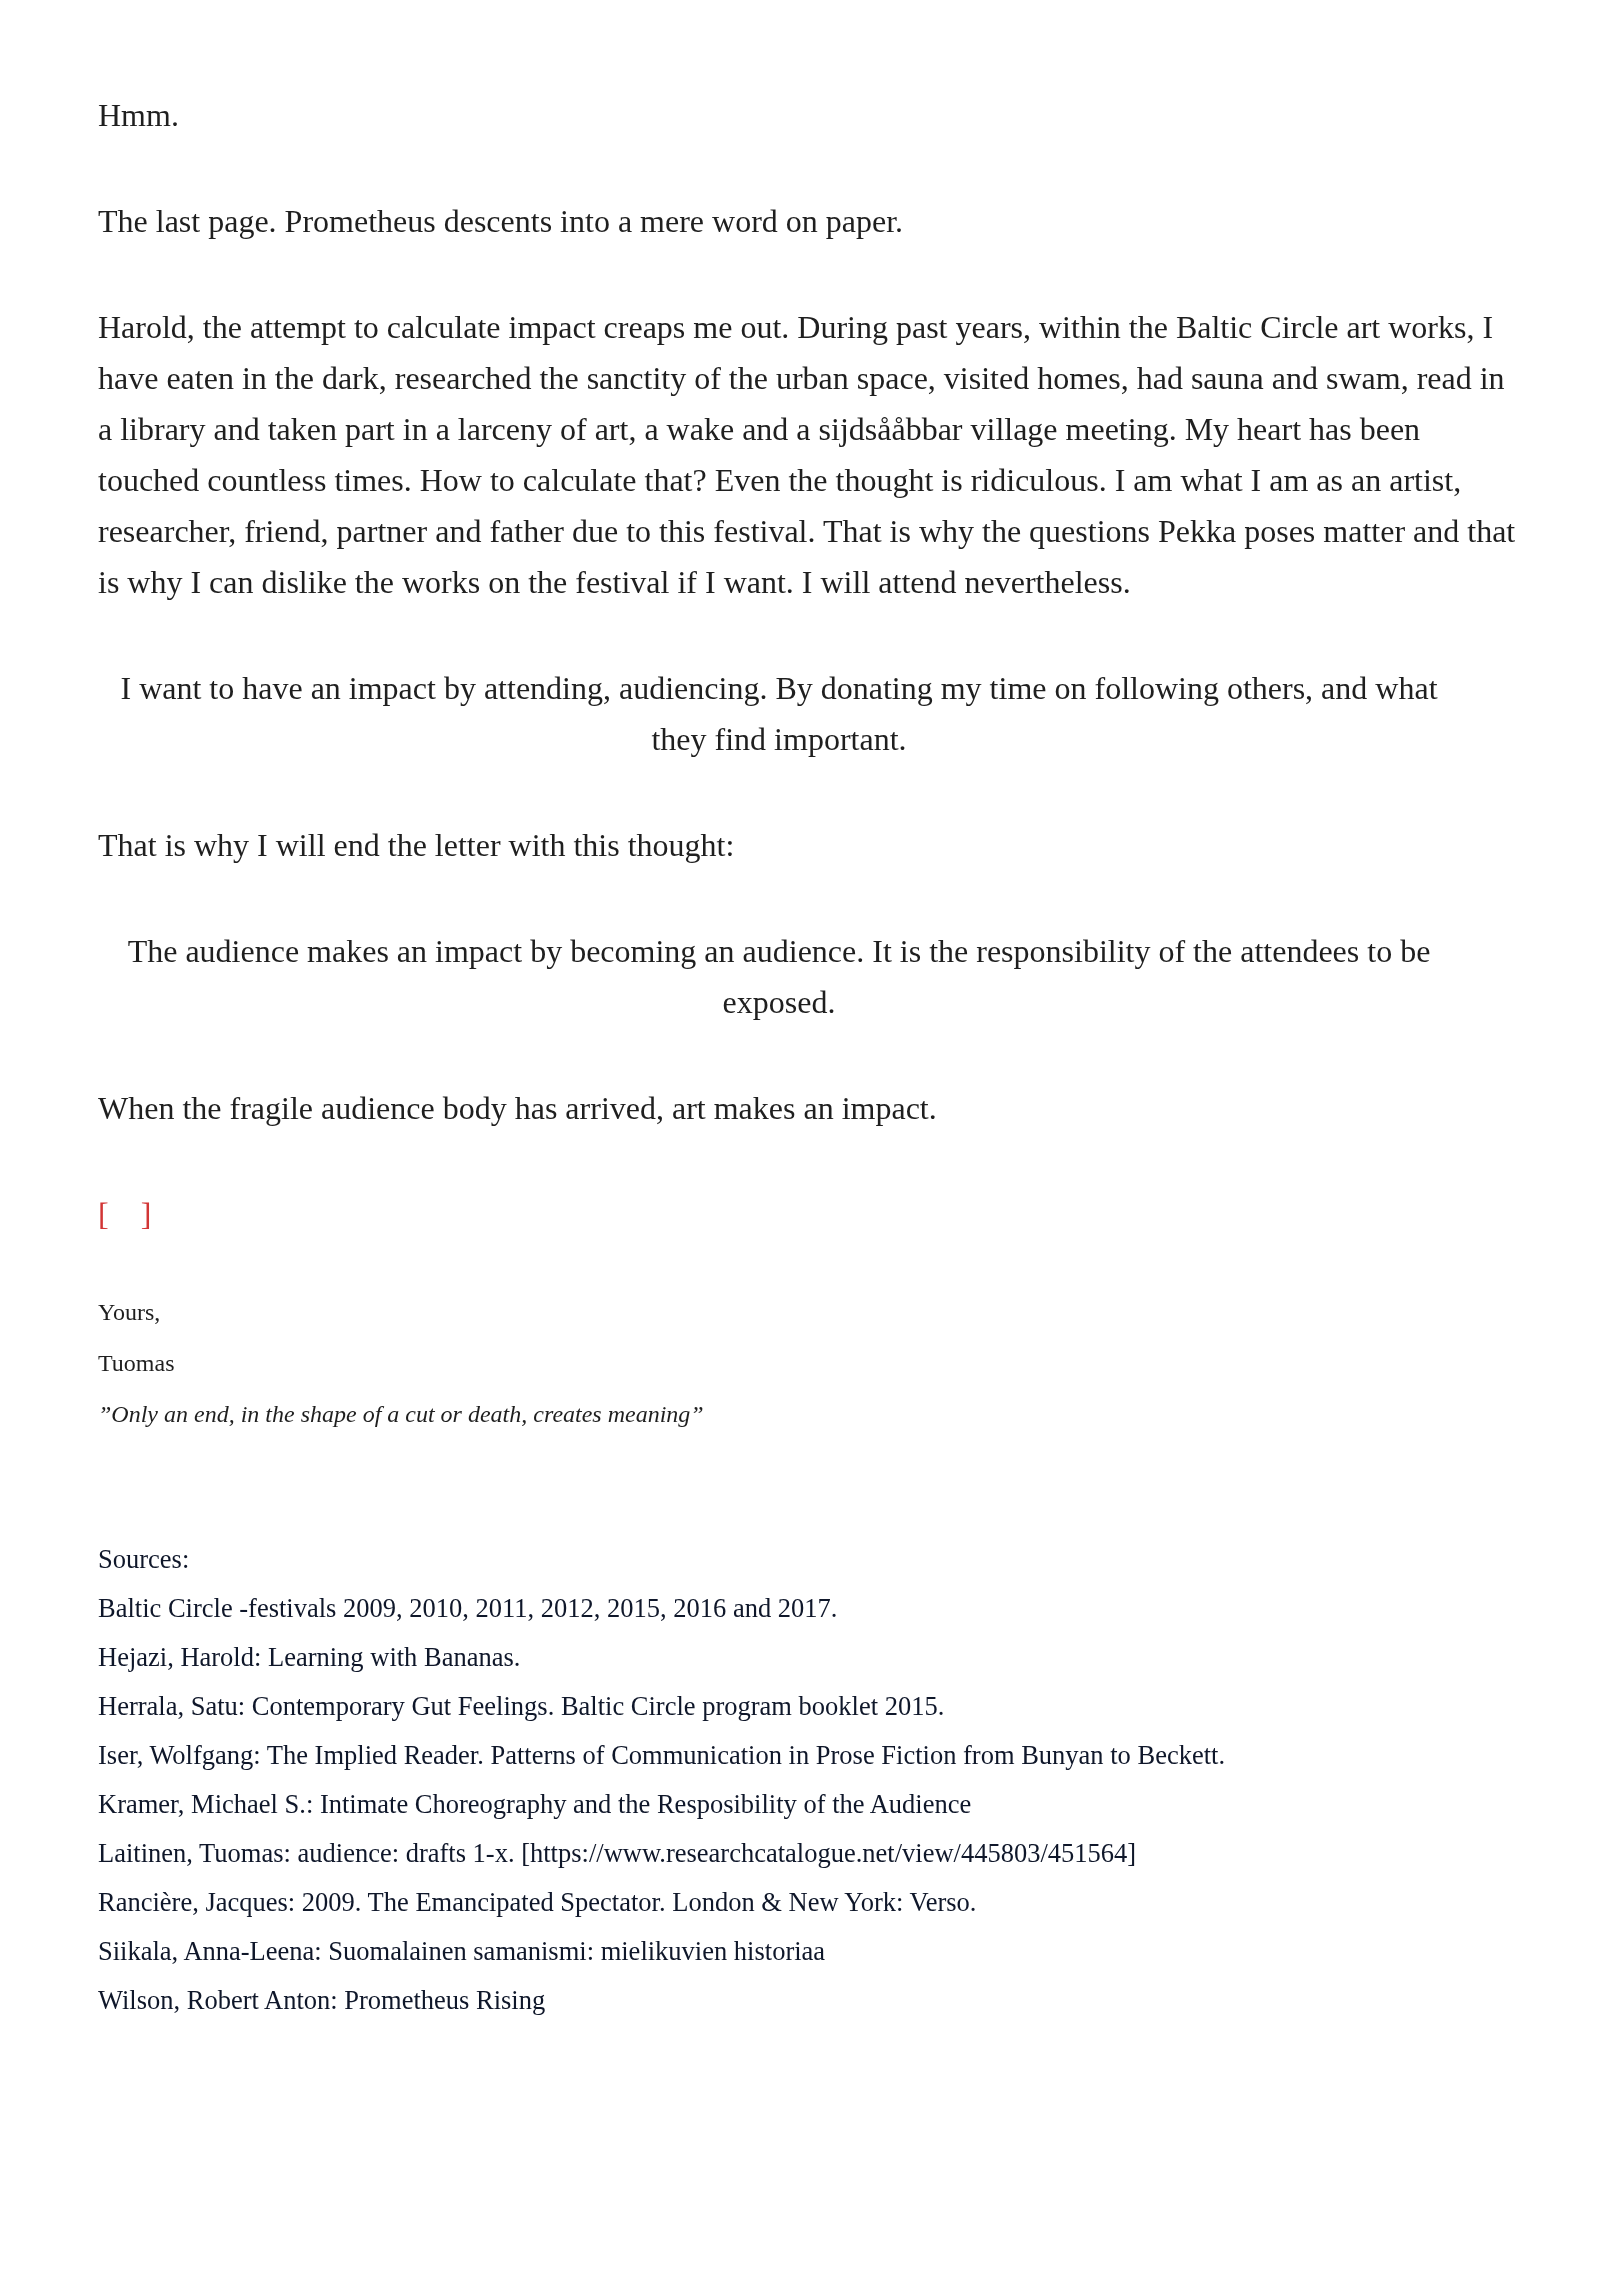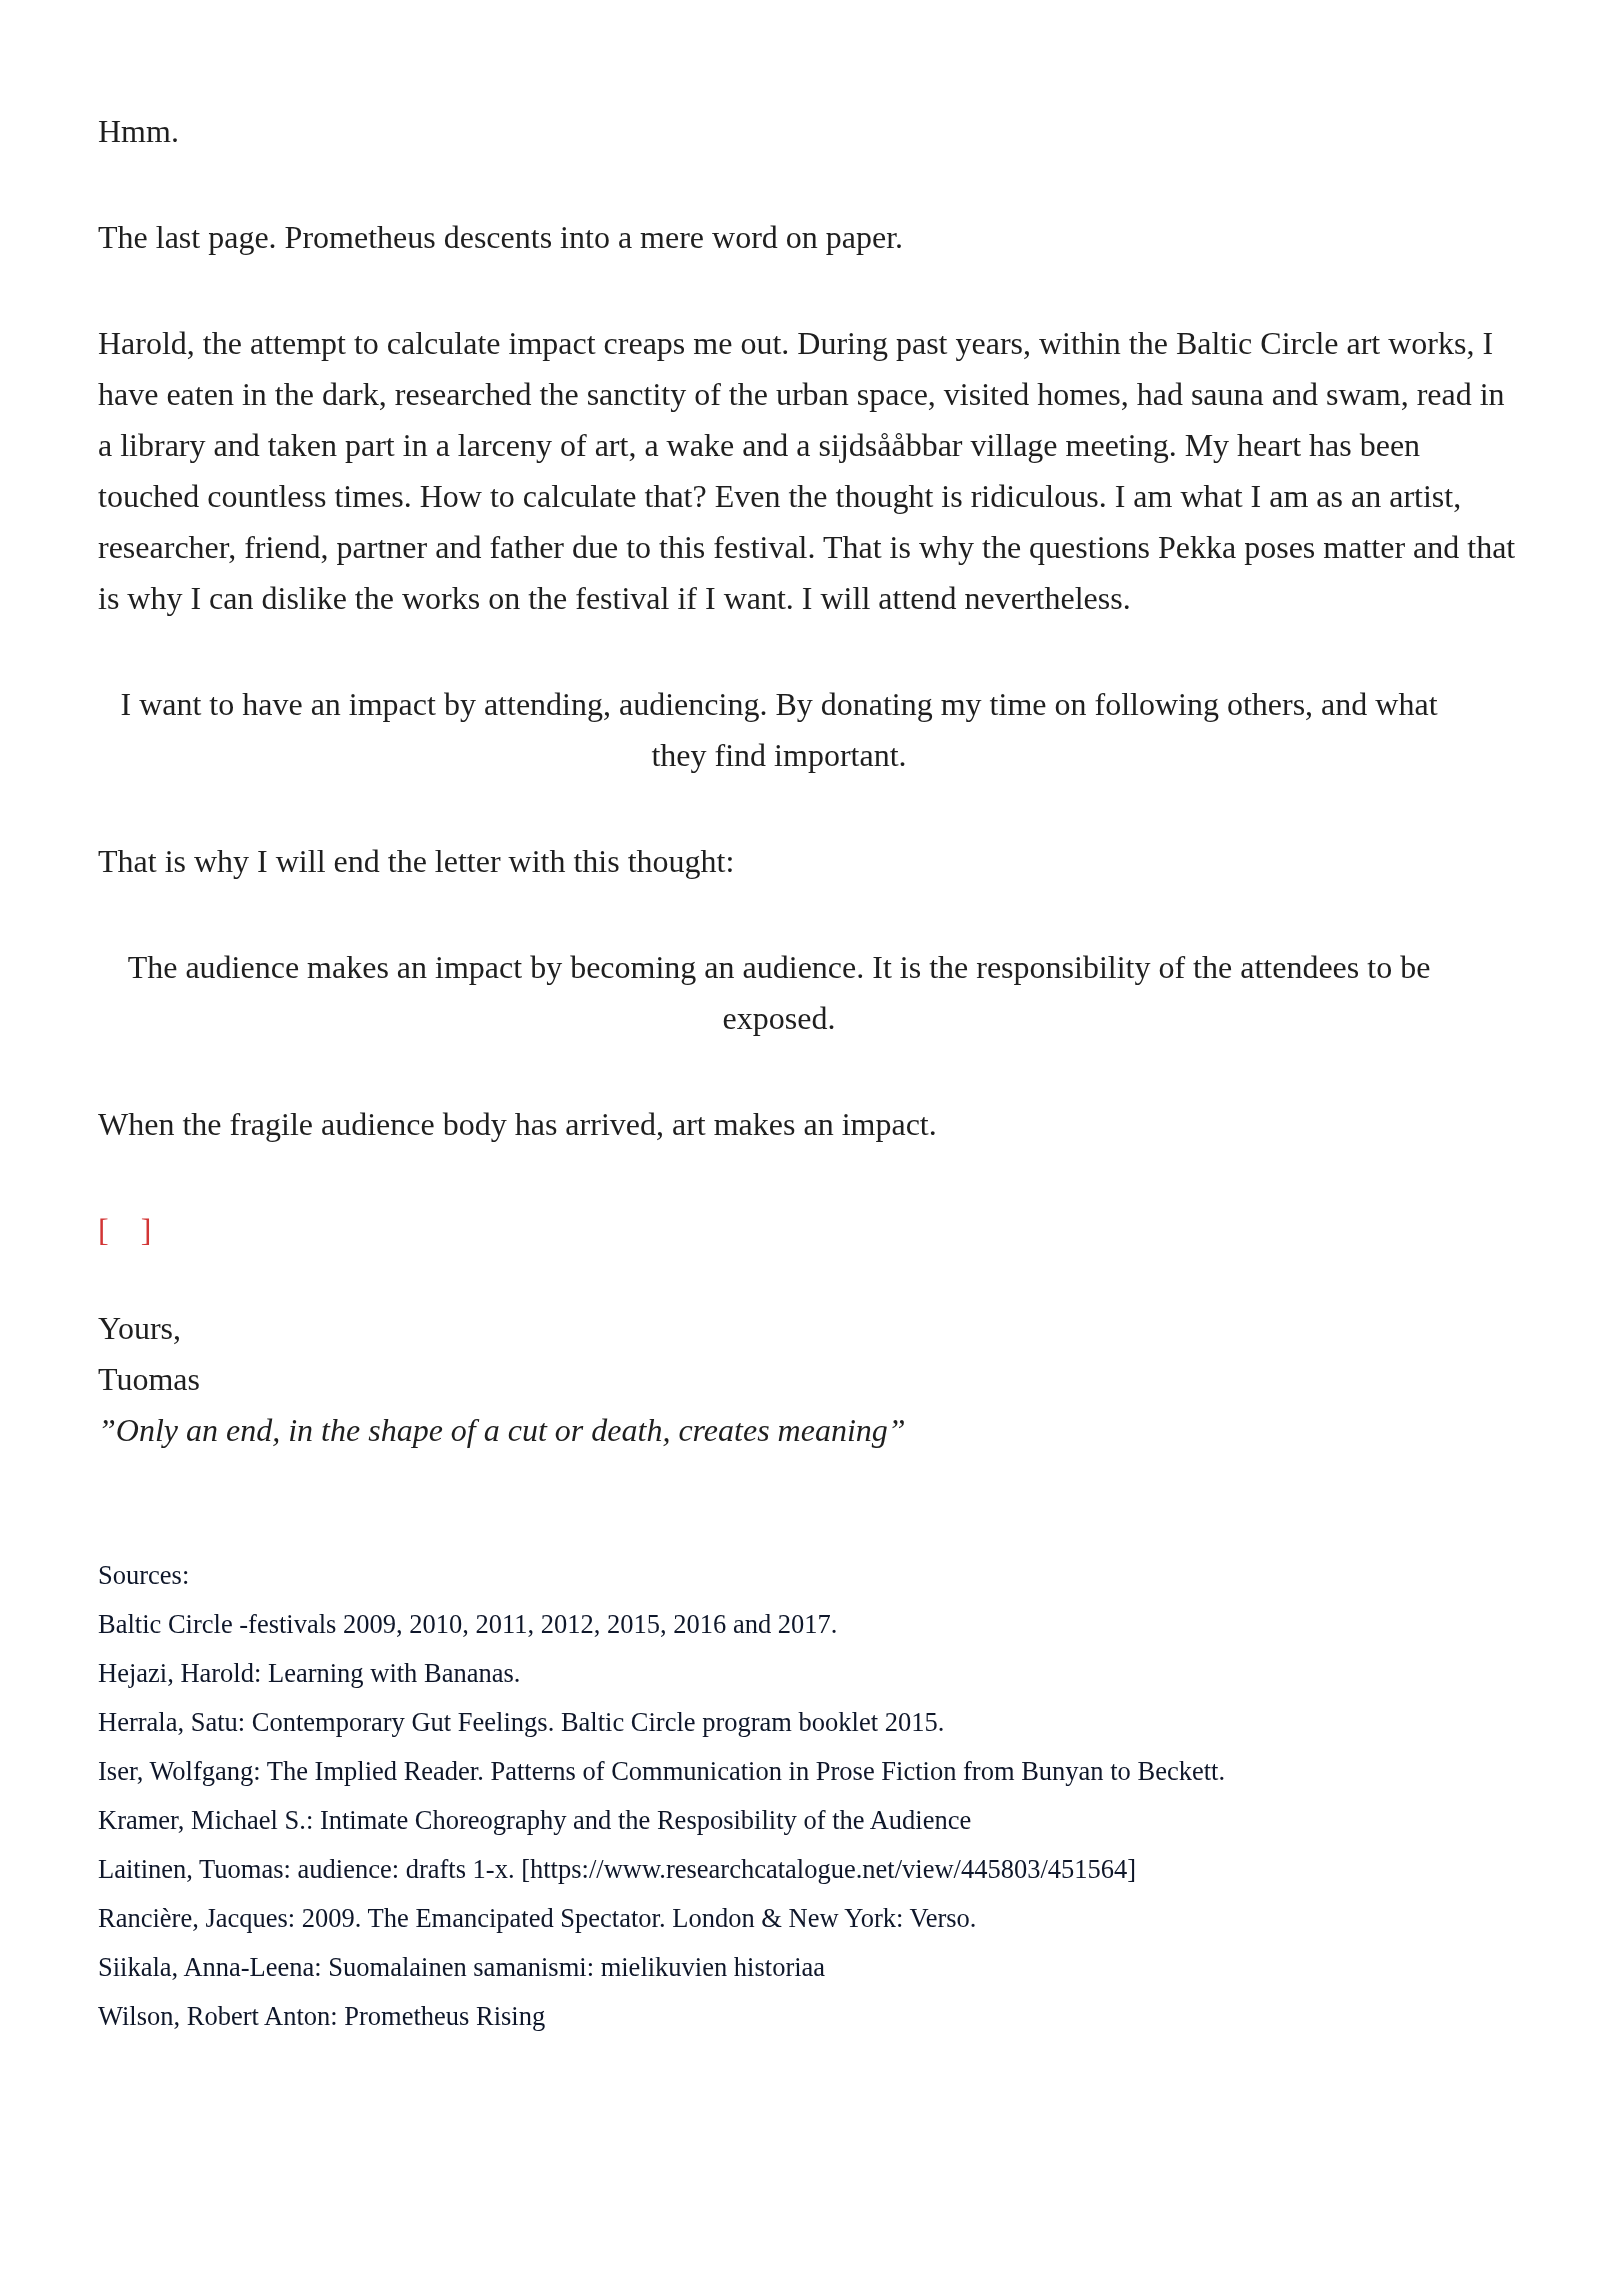--- a/index.html
+++ b/index.html
@@ -4,21 +4,21 @@
 <style>
   html, body {
     margin: 0;
     padding: 0;
     background: #ffffff;
   }
   .page {
     position: relative;
     width: 1621px;
     height: 2220px;
-    margin: 16px auto;
+    margin: 0 auto;
     background: #ffffff;
     box-sizing: border-box;
     padding: 90px 98px 0 98px;
     font-family: "Liberation Serif", "DejaVu Serif", serif;
     color: #1f1f1f;
     overflow: hidden;
   }
   .letter p {
     margin: 0 0 55px 0;
     font-size: 32px;
@@ -34,21 +34,21 @@
     color: #d23535;
   }
   p.pause-marker {
     margin: 80px 0 96px 0;
   }
   p.bracket-marker {
     margin: 27.4px 0 47px 0;
   }
   .signature p {
     margin: 0;
-    font-size: 32px;
+    font-size: 24px;
     line-height: 51px;
   }
   .signature p.quote {
     font-style: italic;
   }
   .sources {
     margin-top: 95px;
   }
   .sources p {
     margin: 0;

